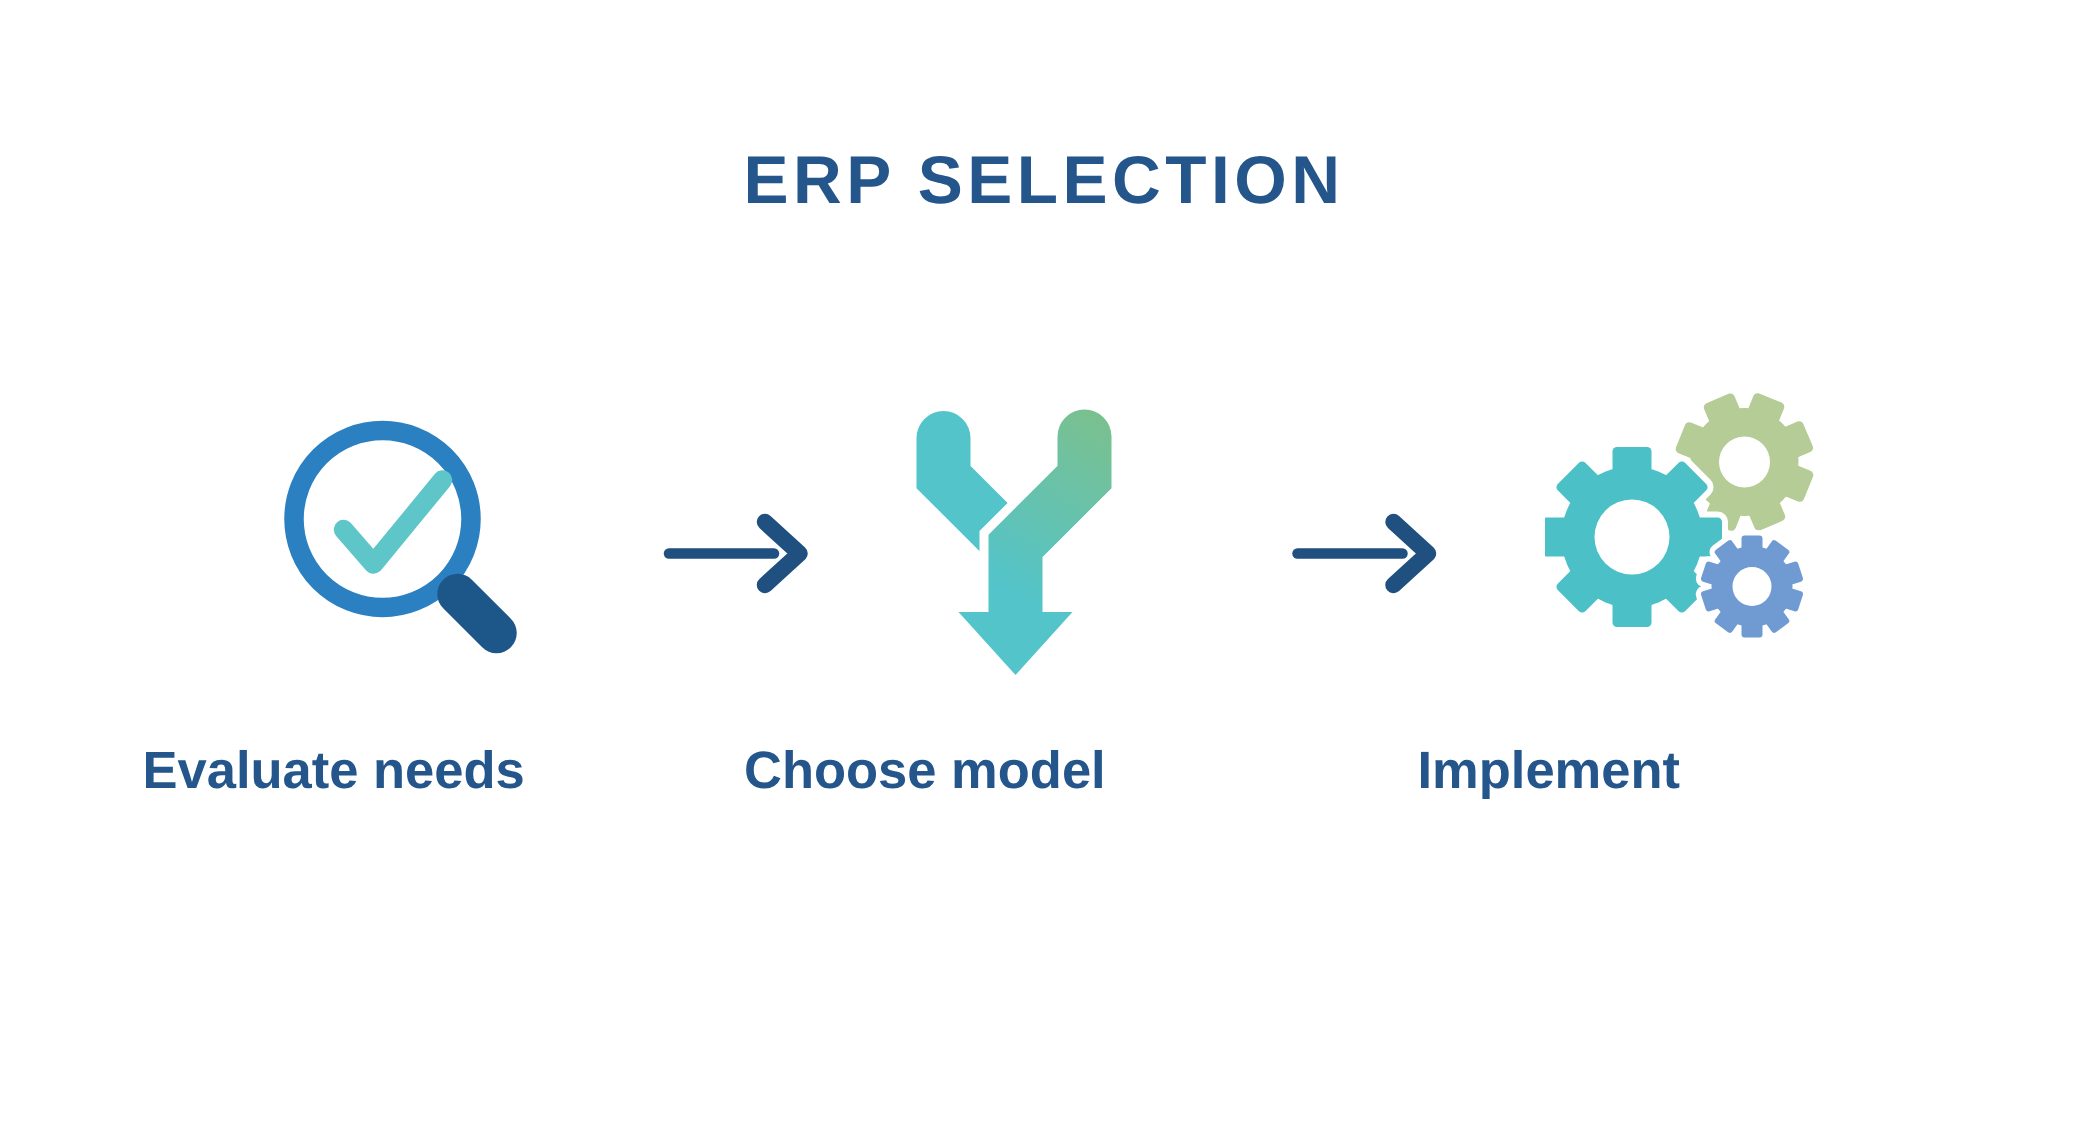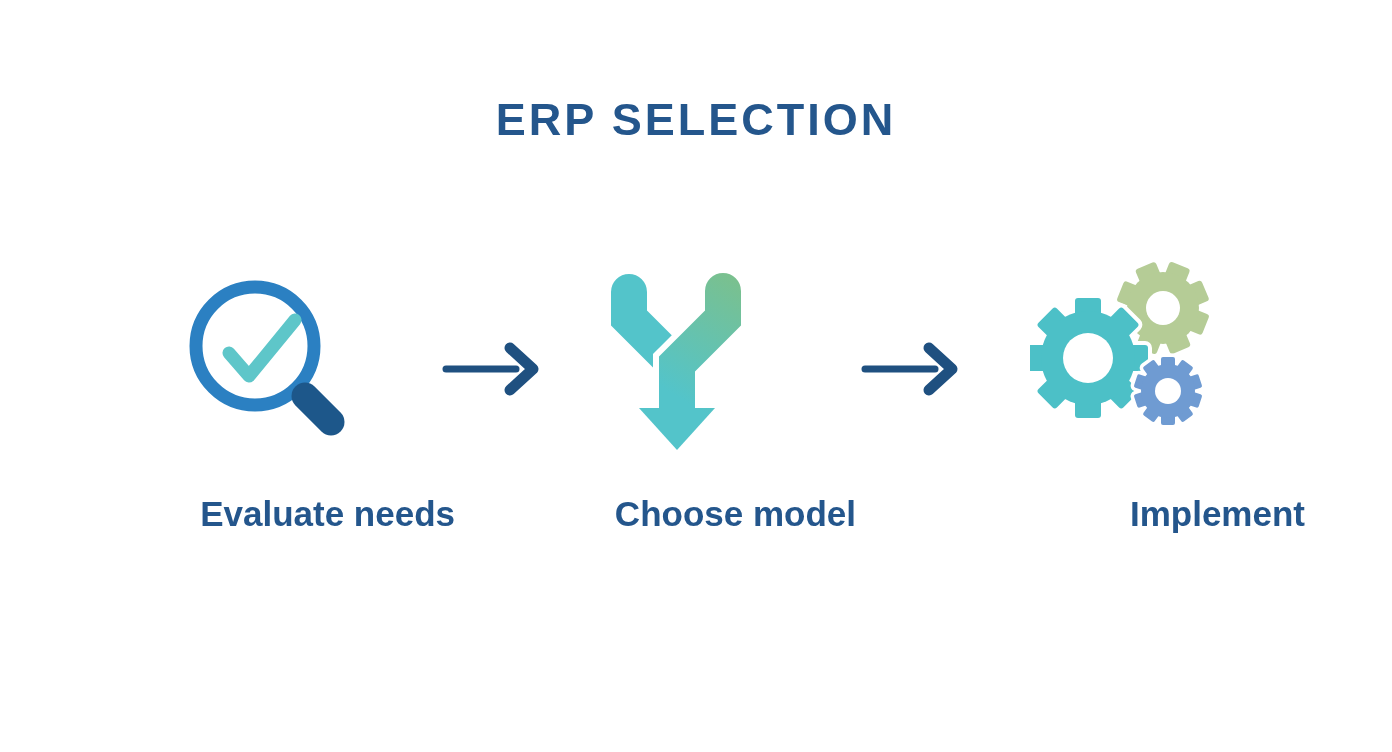--- a/index.html
+++ b/index.html
@@ -40,21 +40,21 @@
     justify-content: center;
   }
   .step-1 .icon-box { top: 264px; }
   .step-2 .icon-box { top: 270px; }
   .step-3 .icon-box { top: 258px; }
   .step-label {
     position: absolute;
     top: 494px;
     left: 0;
     width: 100%;
-    text-align: right;
+    text-align: left;
     font-size: 35px;
     font-weight: bold;
     color: #24568C;
     line-height: 40px;
   }
   .arrow {
     position: absolute;
     top: 339px;
   }
   .arrow-1 { left: 436px; }

